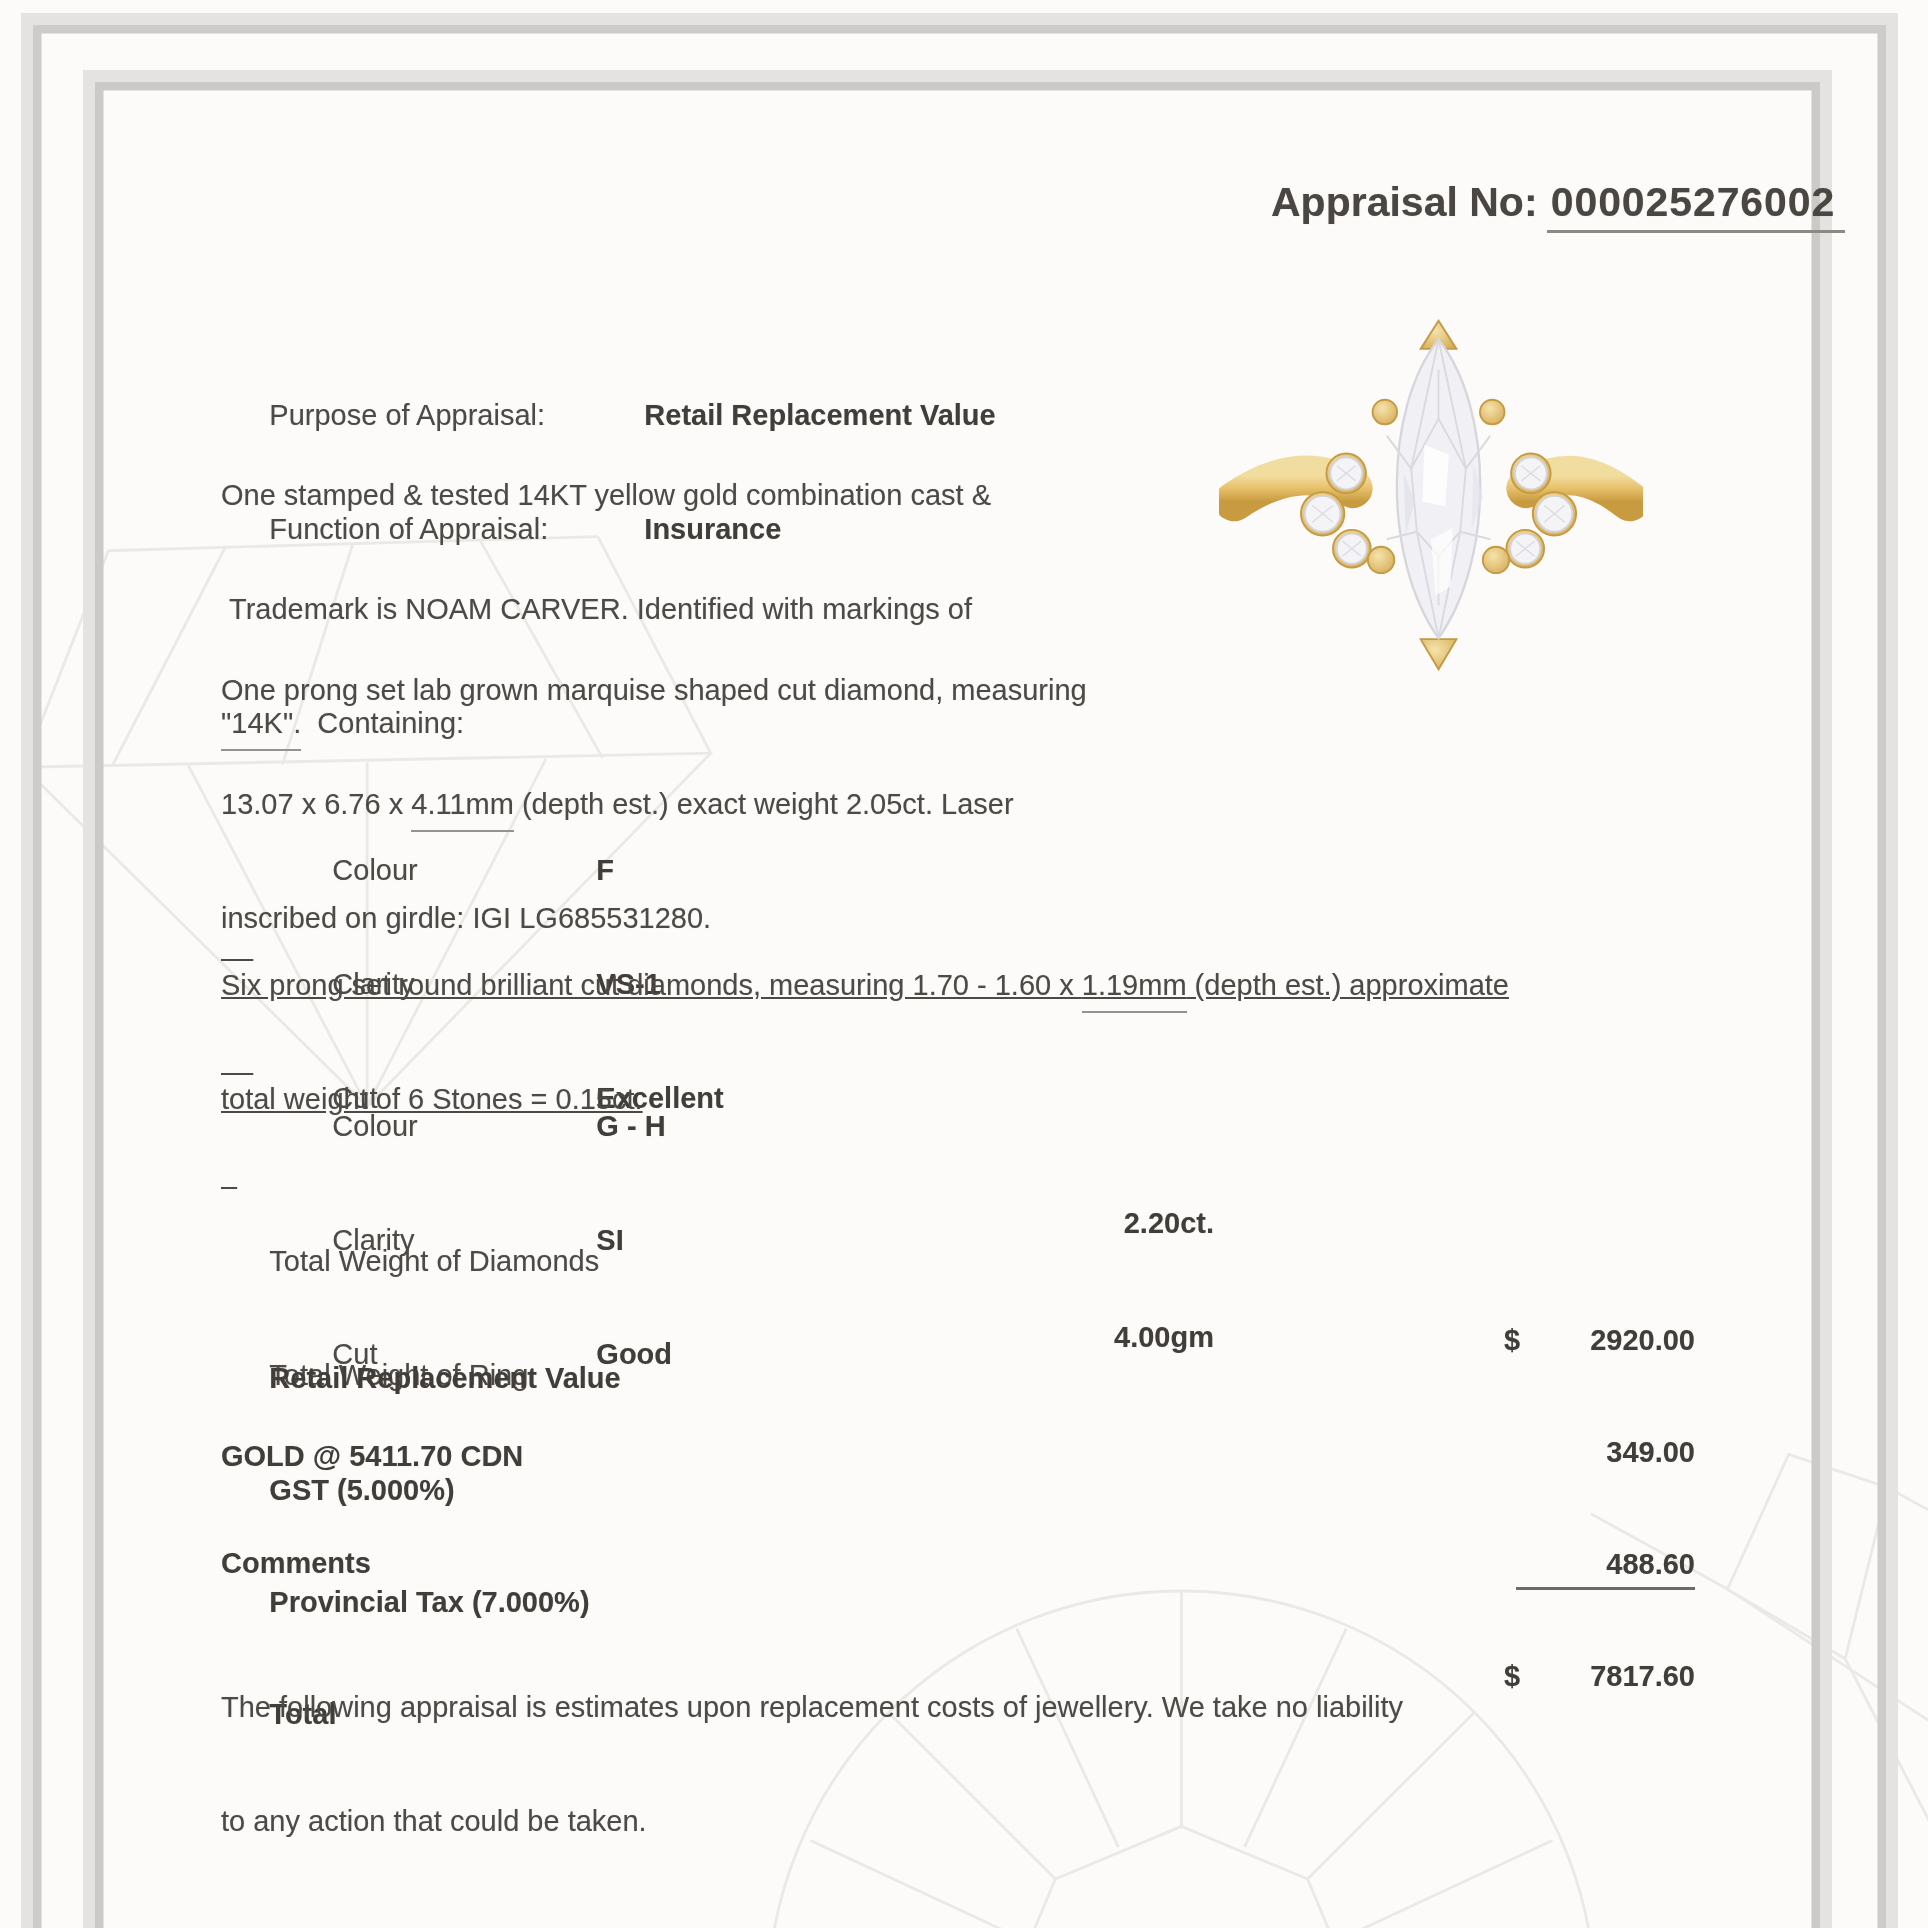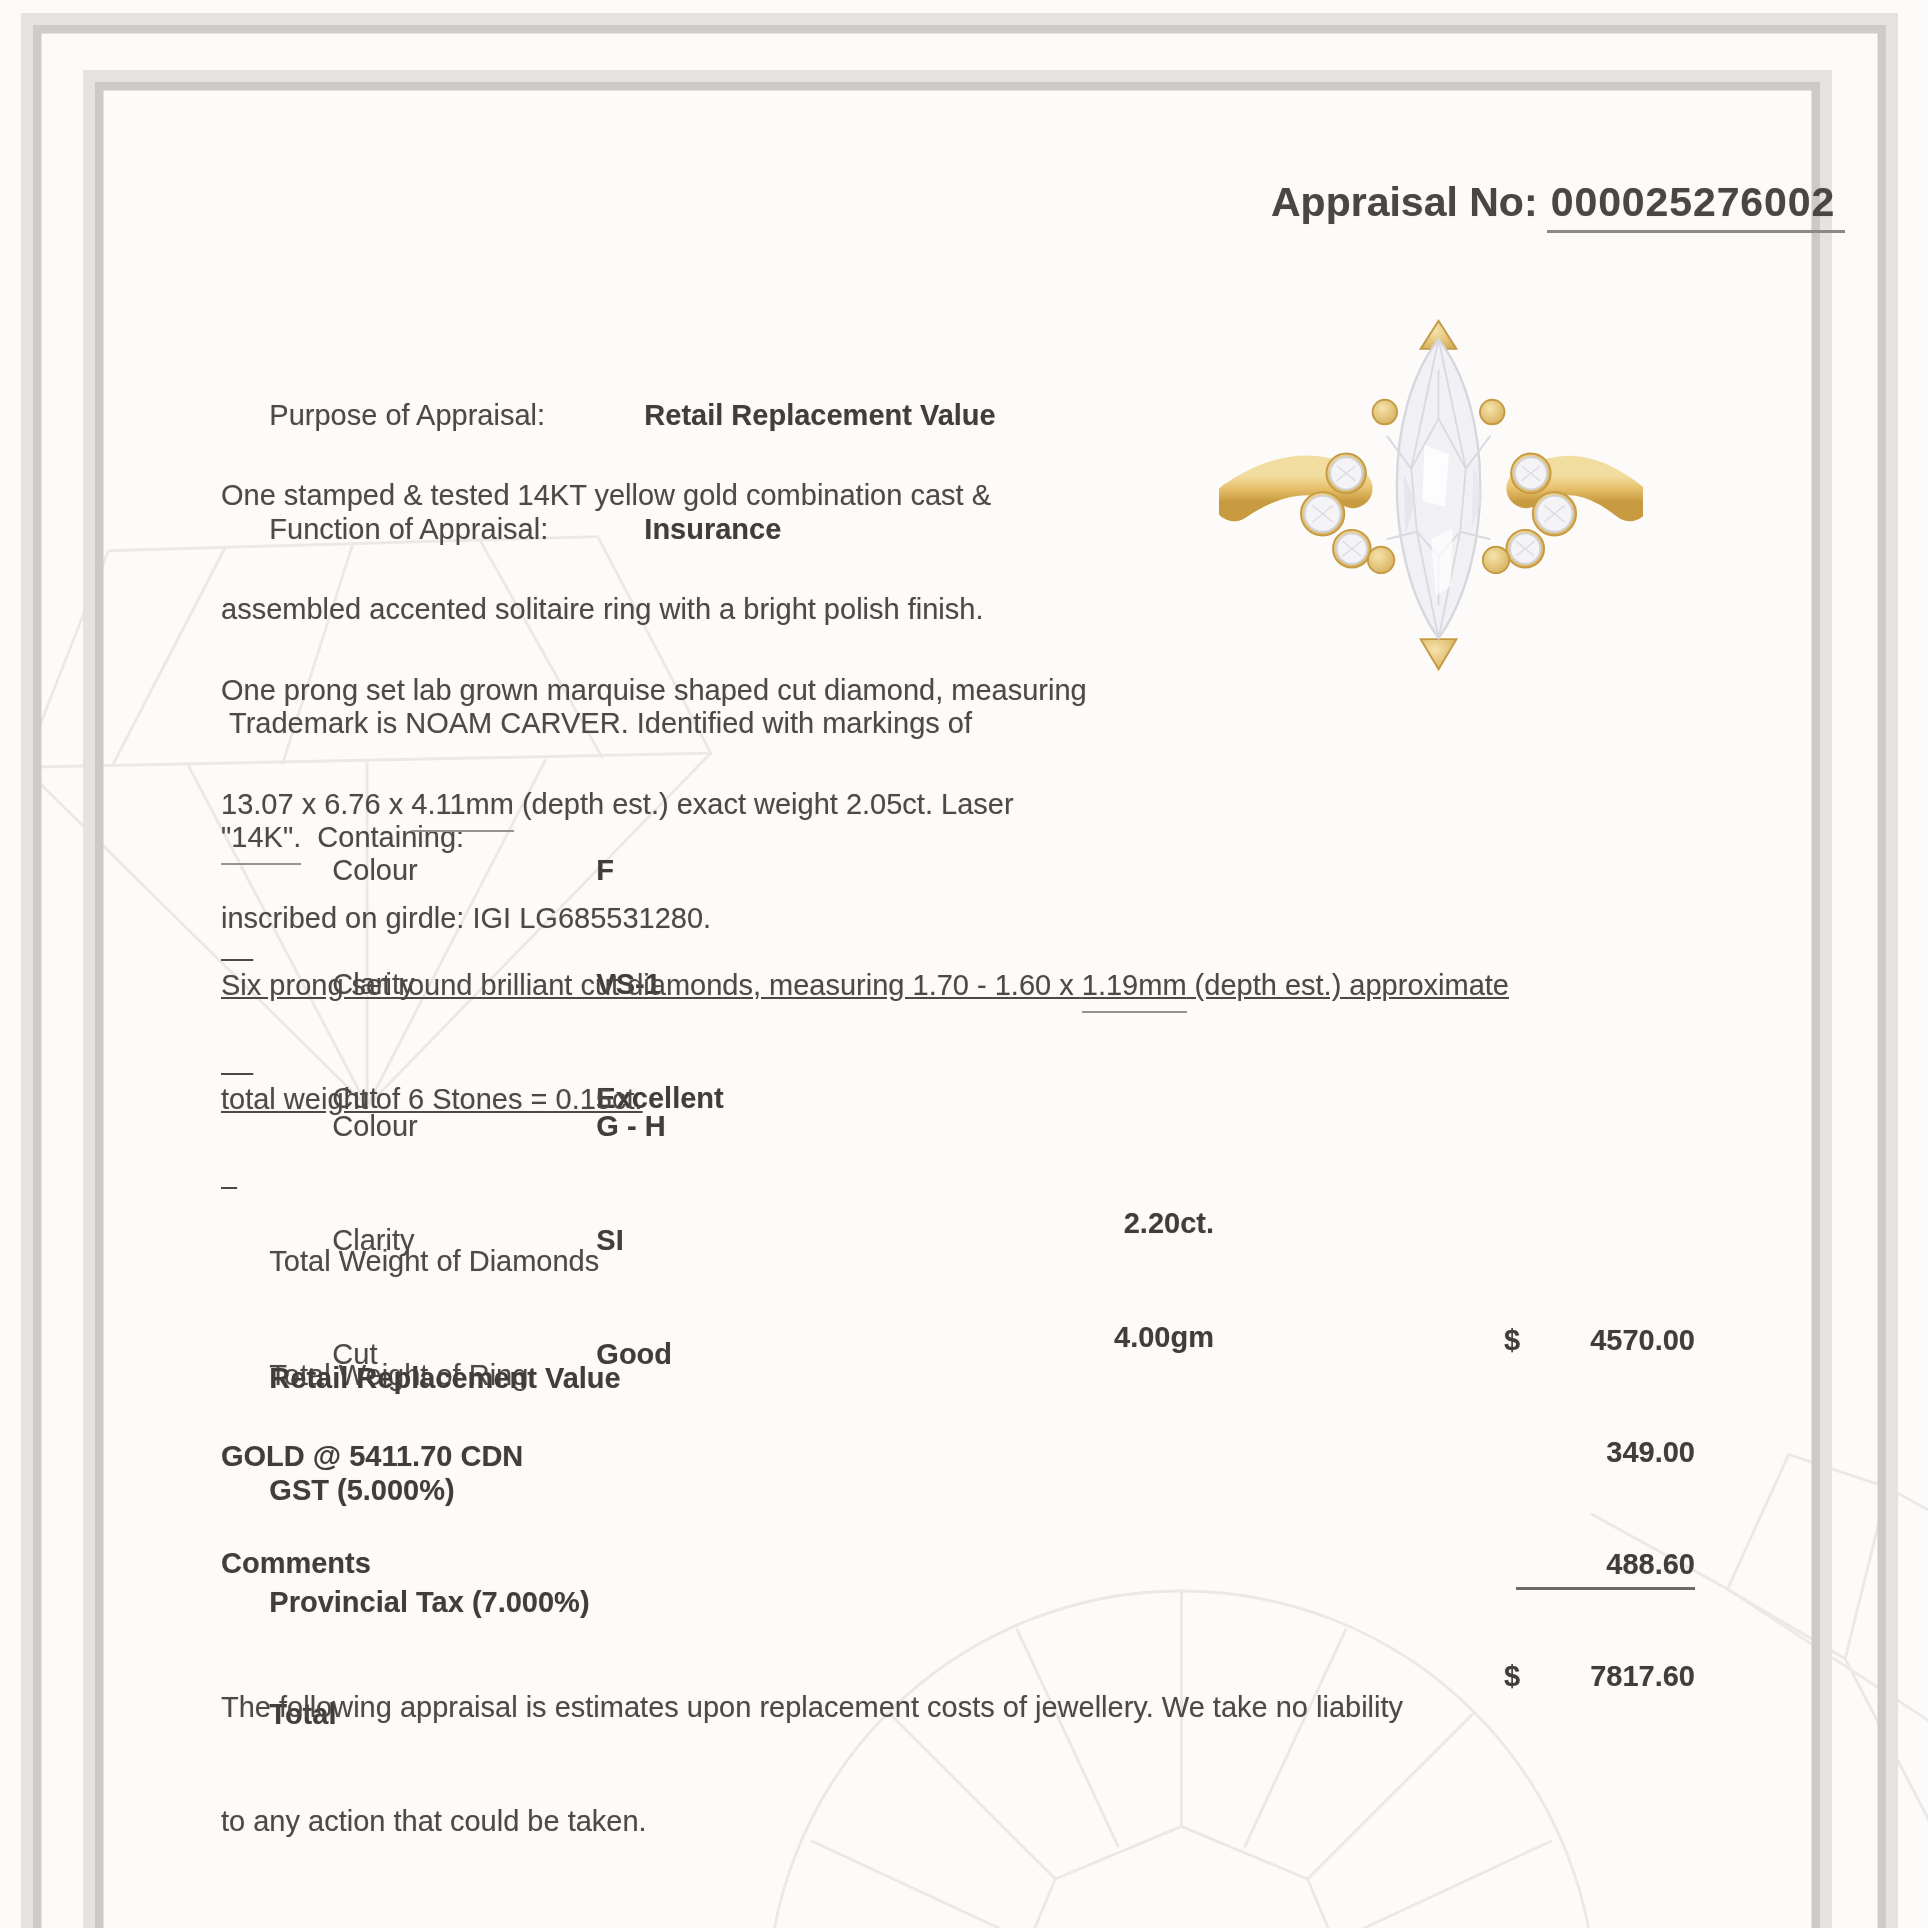--- a/index.html
+++ b/index.html
@@ -104,21 +104,20 @@
     <div class="kv-row">
       <span class="lab">Purpose of Appraisal:</span><span class="b">Retail Replacement Value</span>
     </div>
     <div class="kv-row">
       <span class="lab">Function of Appraisal:</span><span class="b">Insurance</span>
     </div>
   </div>
 
   <div class="abs txt" style="left:221px;top:400px;">
     <div>One stamped &amp; tested 14KT yellow gold combination cast &amp;</div>
-    <div>assembled accented solitaire ring with a bright polish finish.</div>
     <div> Trademark is NOAM CARVER. Identified with markings of</div>
     <div><span class="u">"14K".</span><span>  Containing:</span></div>
   </div>
 
   <svg id="ring-photo" class="abs" width="424" height="363" viewBox="0 0 450 385">
     <defs>
       <linearGradient id="goldband" x1="0" y1="0" x2="0" y2="1">
         <stop offset="0" stop-color="#f2dda0"></stop>
         <stop offset="0.5" stop-color="#e7c06b"></stop>
         <stop offset="1" stop-color="#c89b40"></stop>
@@ -227,21 +226,21 @@
     <div class="w-row">
       <span>Total Weight of Ring</span>
       <span class="val b">4.00gm</span>
     </div>
   </div>
 
   <div id="valuation" class="abs txt b">
     <div class="v-row">
       <span>Retail Replacement Value</span>
       <span class="cur">$</span>
-      <span class="amt">4570.00</span>
+      <span class="amt">2920.00</span>
     </div>
     <div class="v-row">
       <span>GST (5.000%)</span>
       <span class="cur"></span>
       <span class="amt">349.00</span>
     </div>
     <div class="v-row">
       <span>Provincial Tax (7.000%)</span>
       <span class="cur"></span>
       <span class="amt">488.60</span>

